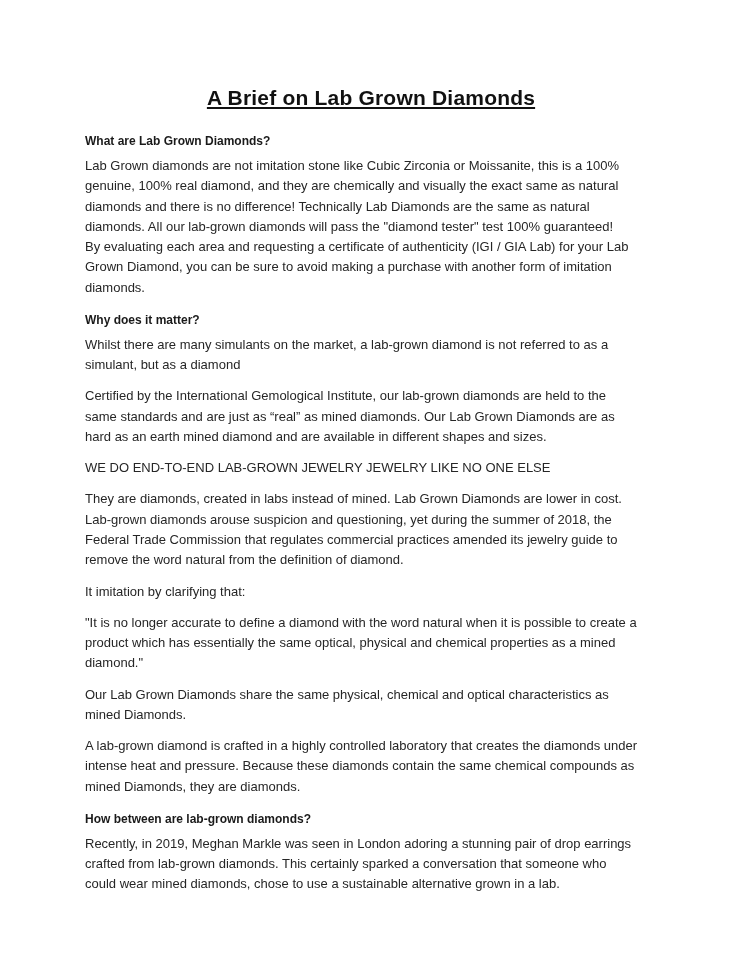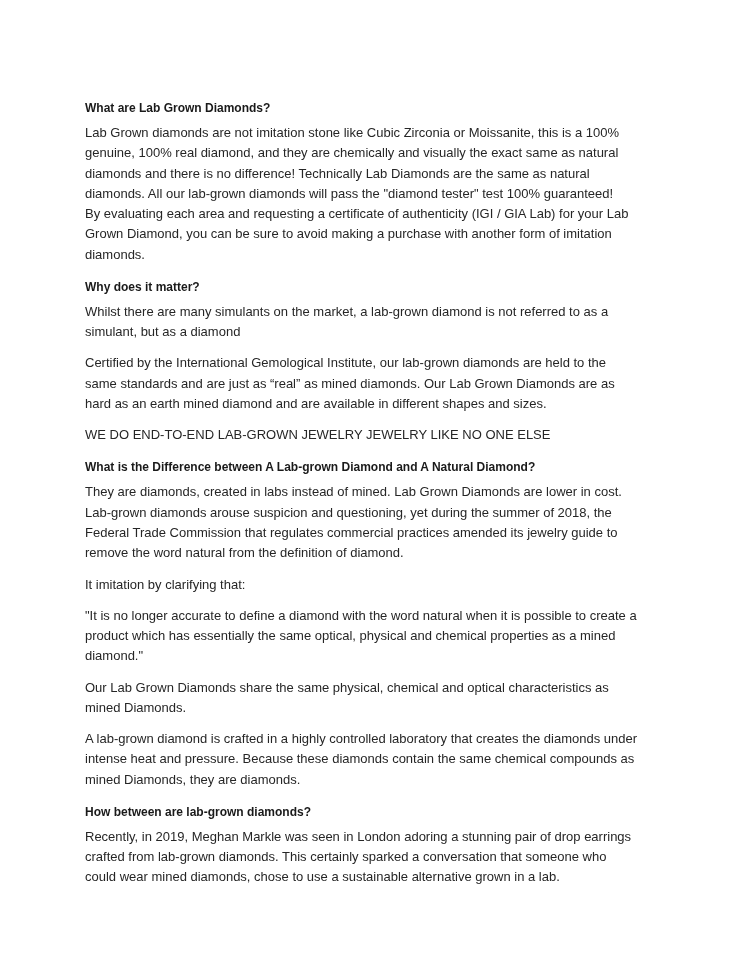--- a/index.html
+++ b/index.html
@@ -39,36 +39,36 @@
     line-height: 1.56;
     margin: 0 16px 11px 0;
     white-space: pre-line;
   }
 </style>
 </head>
 <body>
 
 <div class="page">
 
+  <h1 class="doc-title">A Brief on Lab Grown Diamonds</h1>
 
   <div class="section">
     <h2 class="section-heading">What are Lab Grown Diamonds?</h2>
     <p class="para">Lab Grown diamonds are not imitation stone like Cubic Zirconia or Moissanite, this is a 100% genuine, 100% real diamond, and they are chemically and visually the exact same as natural diamonds and there is no difference! Technically Lab Diamonds are the same as natural diamonds. All our lab-grown diamonds will pass the "diamond tester" test 100% guaranteed!
 By evaluating each area and requesting a certificate of authenticity (IGI / GIA Lab) for your Lab Grown Diamond, you can be sure to avoid making a purchase with another form of imitation diamonds.</p>
   </div>
 
   <div class="section">
     <h2 class="section-heading">Why does it matter?</h2>
     <p class="para">Whilst there are many simulants on the market, a lab-grown diamond is not referred to as a simulant, but as a diamond</p>
     <p class="para">Certified by the International Gemological Institute, our lab-grown diamonds are held to the same standards and are just as “real” as mined diamonds. Our Lab Grown Diamonds are as hard as an earth mined diamond and are available in different shapes and sizes.</p>
     <p class="para">WE DO END-TO-END LAB-GROWN JEWELRY JEWELRY LIKE NO ONE ELSE</p>
   </div>
 
   <div class="section">
-    <h2 class="section-heading">What is the Difference between A Lab-grown Diamond and A Natural Diamond?</h2>
     <p class="para">They are diamonds, created in labs instead of mined. Lab Grown Diamonds are lower in cost. Lab-grown diamonds arouse suspicion and questioning, yet during the summer of 2018, the Federal Trade Commission that regulates commercial practices amended its jewelry guide to remove the word natural from the definition of diamond.</p>
     <p class="para">It imitation by clarifying that:</p>
     <p class="para">"It is no longer accurate to define a diamond with the word natural when it is possible to create a product which has essentially the same optical, physical and chemical properties as a mined diamond."</p>
     <p class="para">Our Lab Grown Diamonds share the same physical, chemical and optical characteristics as mined Diamonds.</p>
   </div>
 
   <div class="section">
     <p class="para">A lab-grown diamond is crafted in a highly controlled laboratory that creates the diamonds under intense heat and pressure. Because these diamonds contain the same chemical compounds as mined Diamonds, they are diamonds.</p>
   </div>
 

